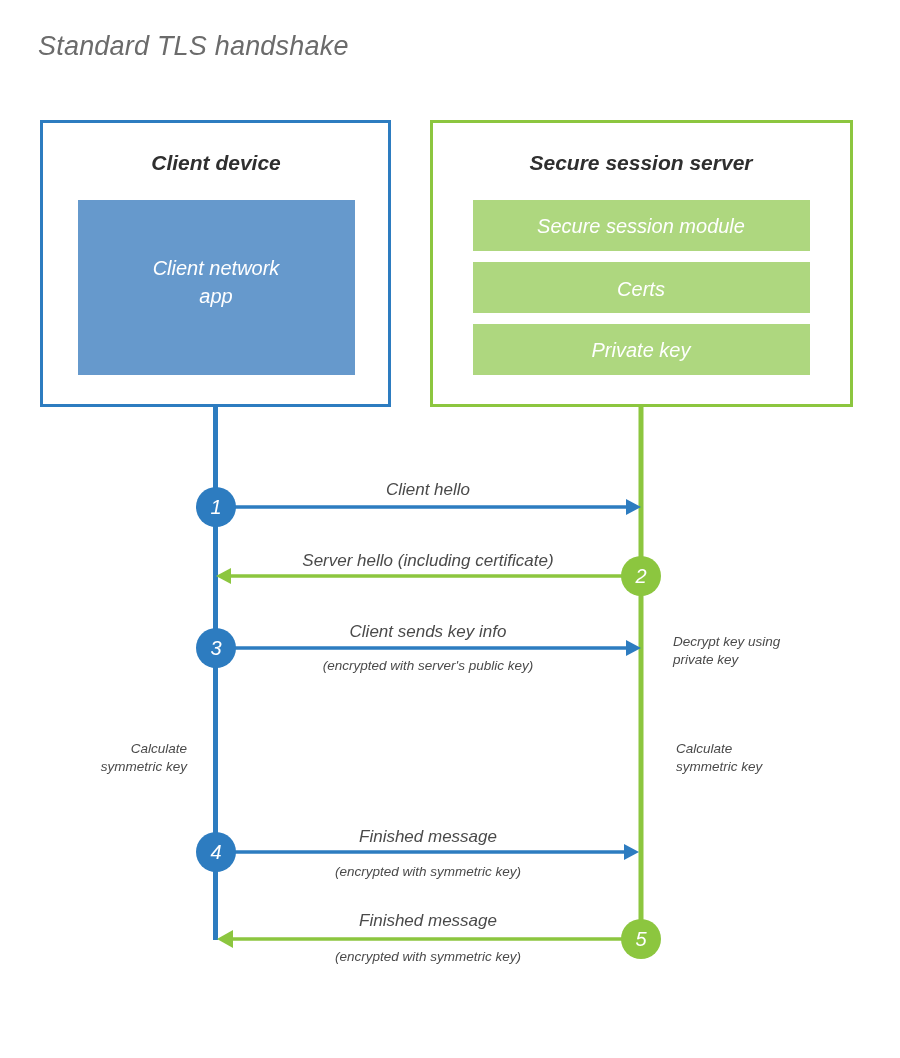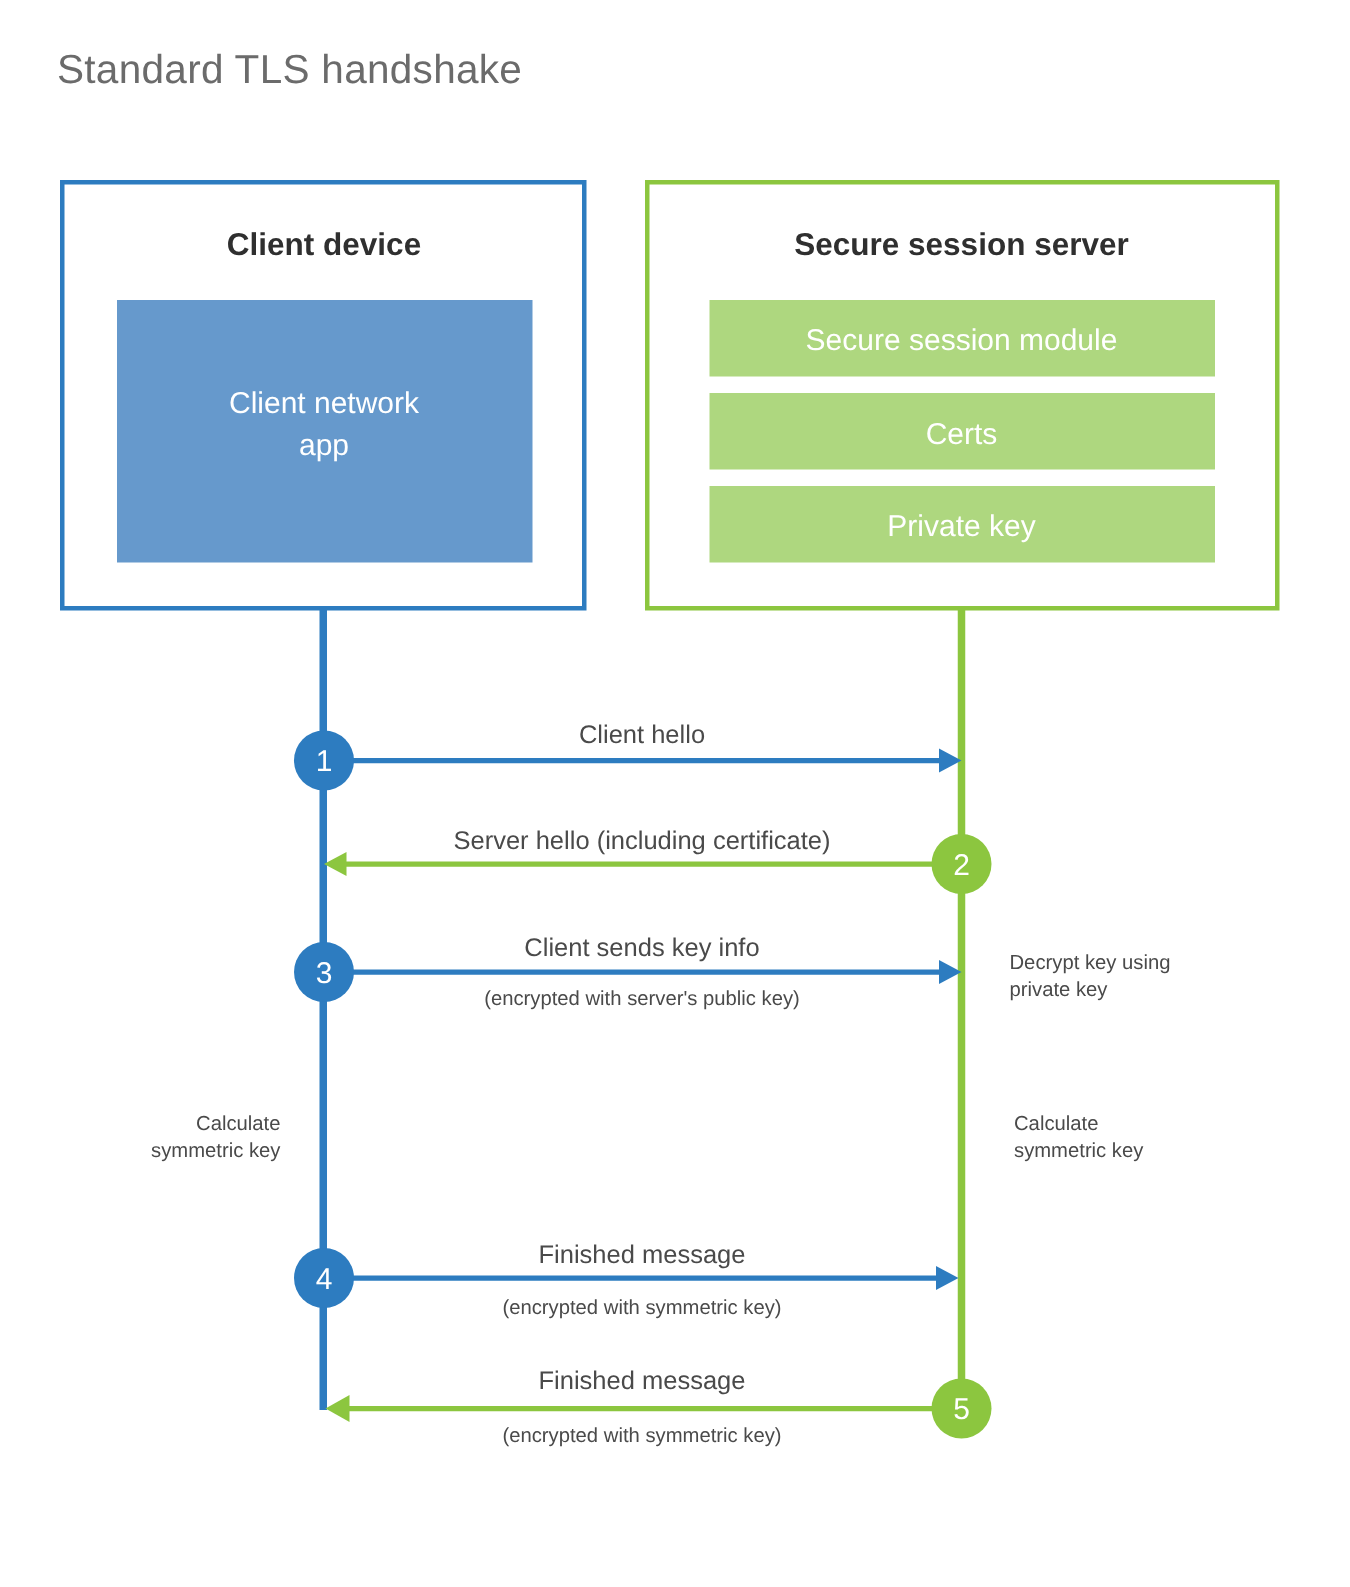--- a/index.html
+++ b/index.html
@@ -10,20 +10,21 @@
   body {
     width: 900px;
     height: 1058px;
     font-family: "Liberation Sans", sans-serif;
     overflow: hidden;
   }
   #diagram-root {
     position: relative;
     width: 900px;
     height: 1058px;
+    font-style: italic;
   }
   svg.diagram {
     display: block;
     width: 900px;
     height: 1058px;
   }
   .page-title {
     font-family: "Liberation Sans", sans-serif;
     font-size: 27px;
     font-weight: 300;

